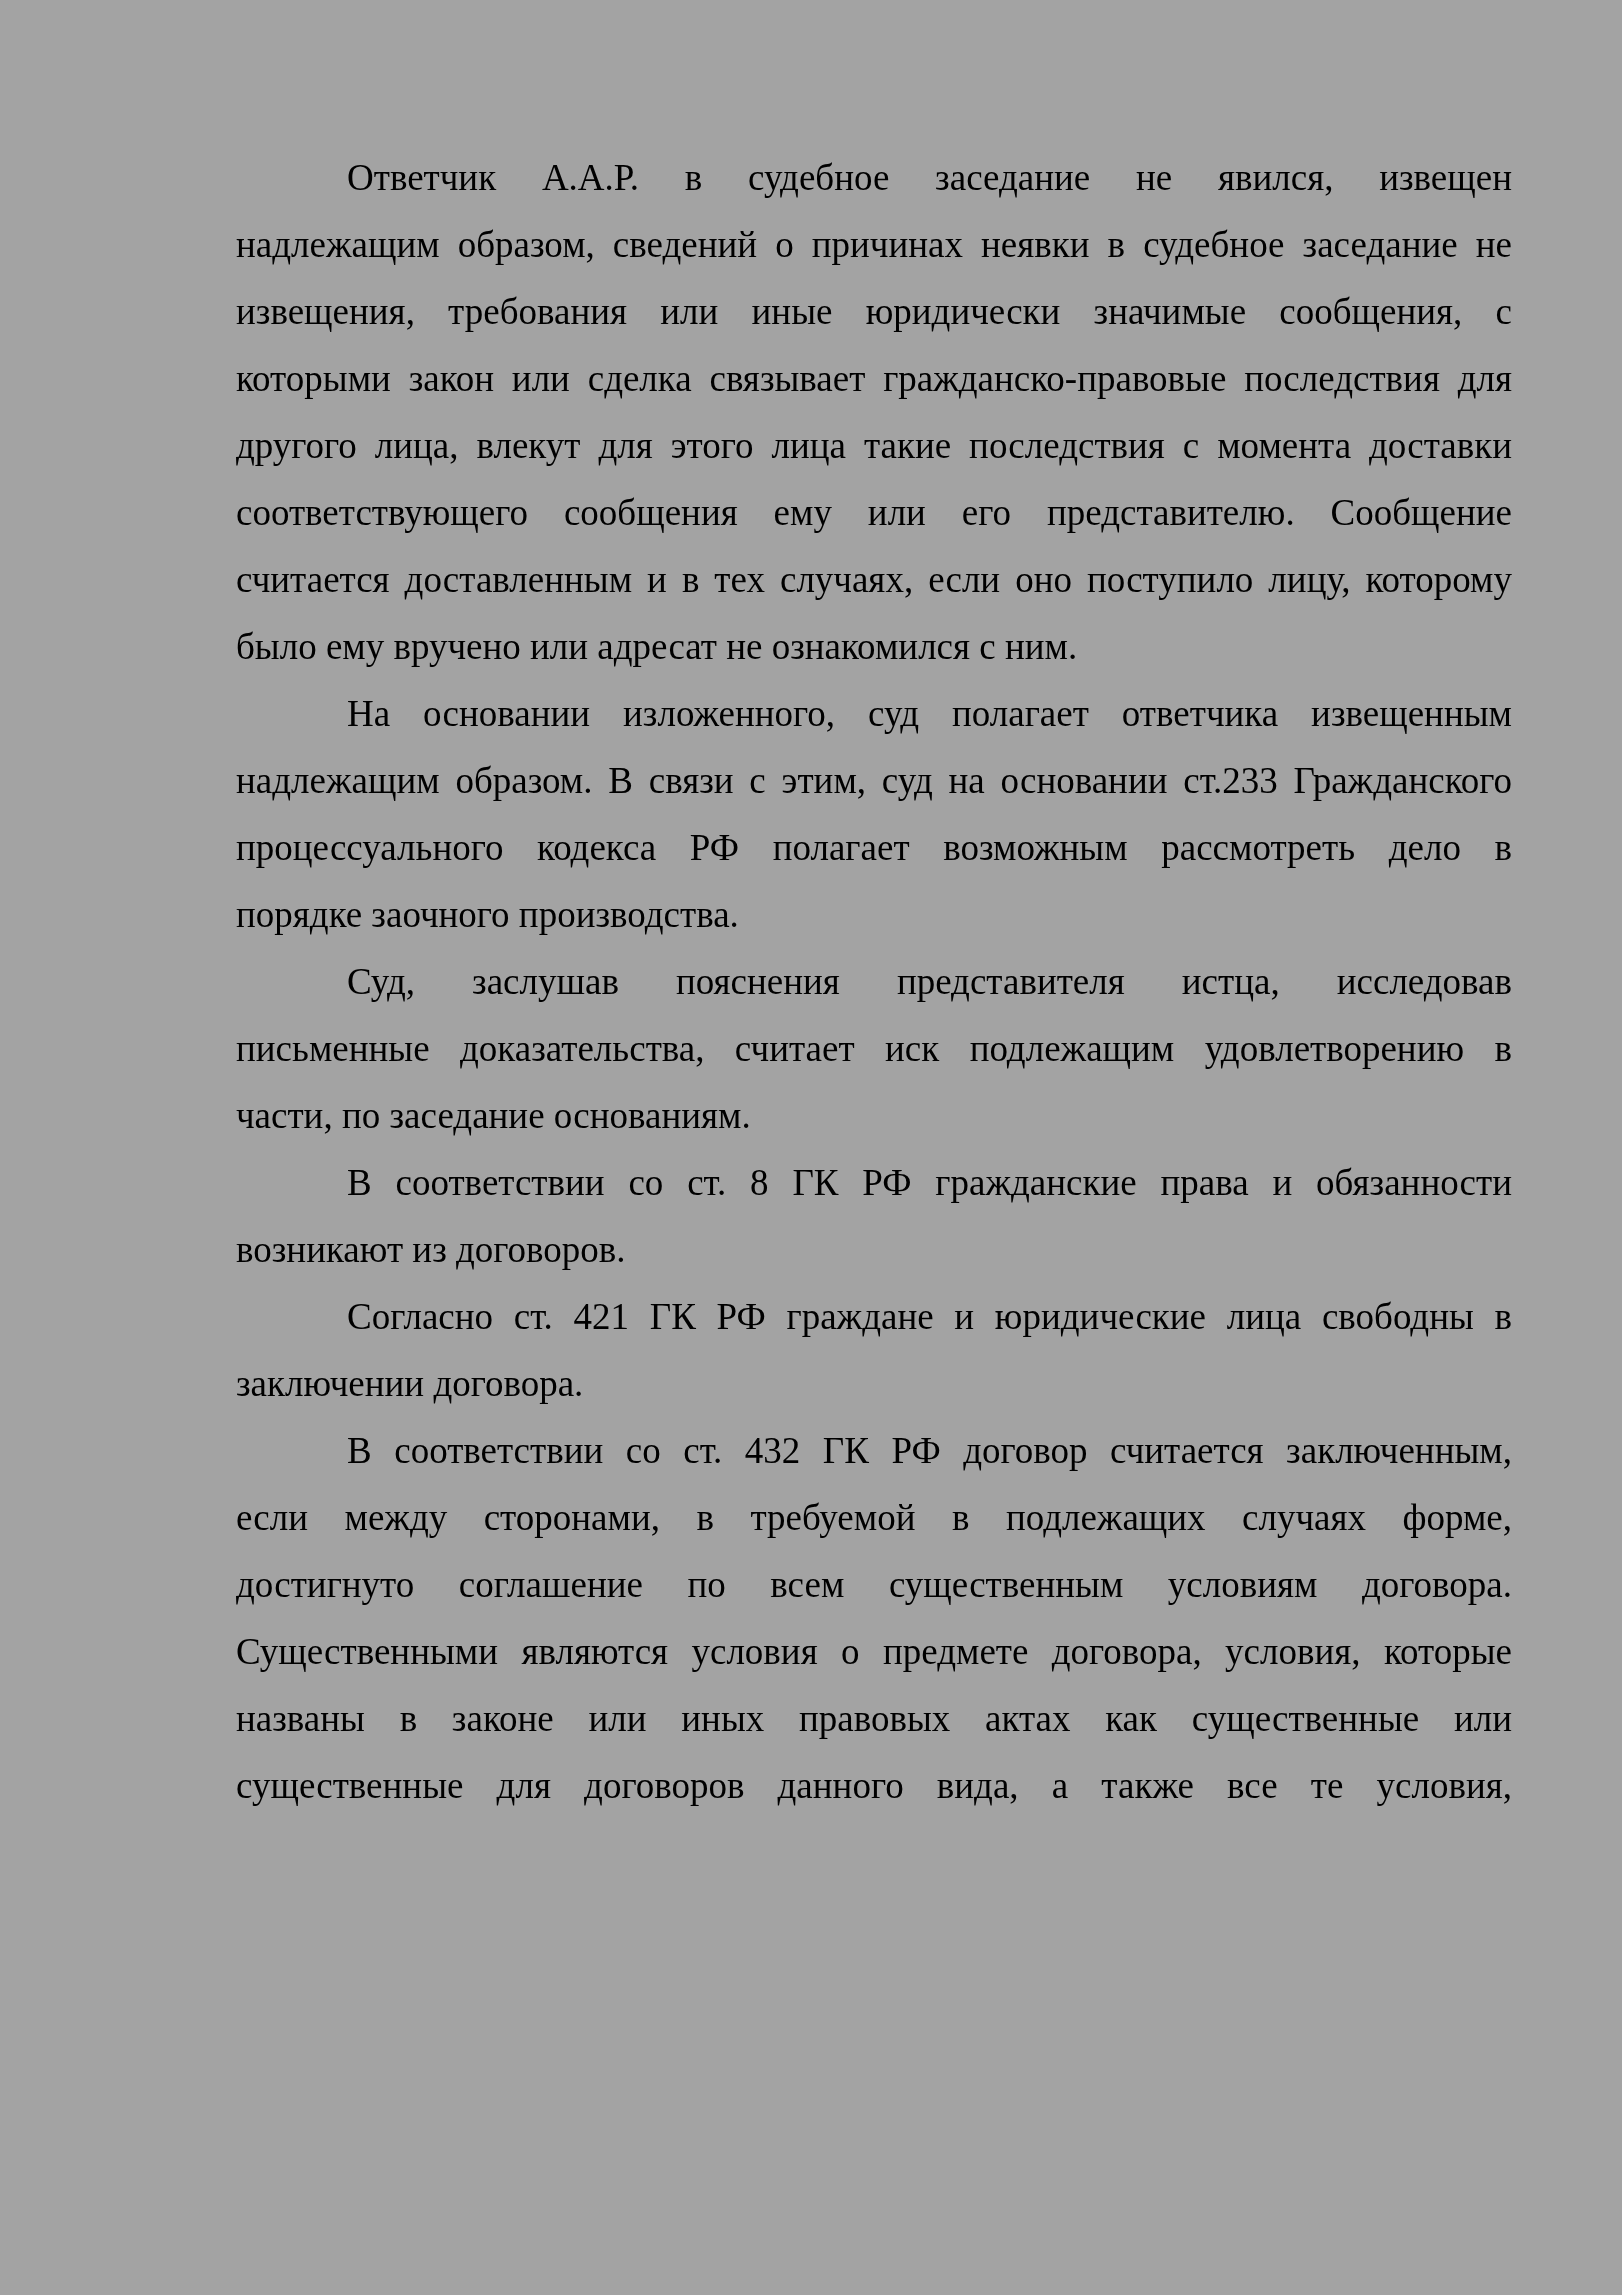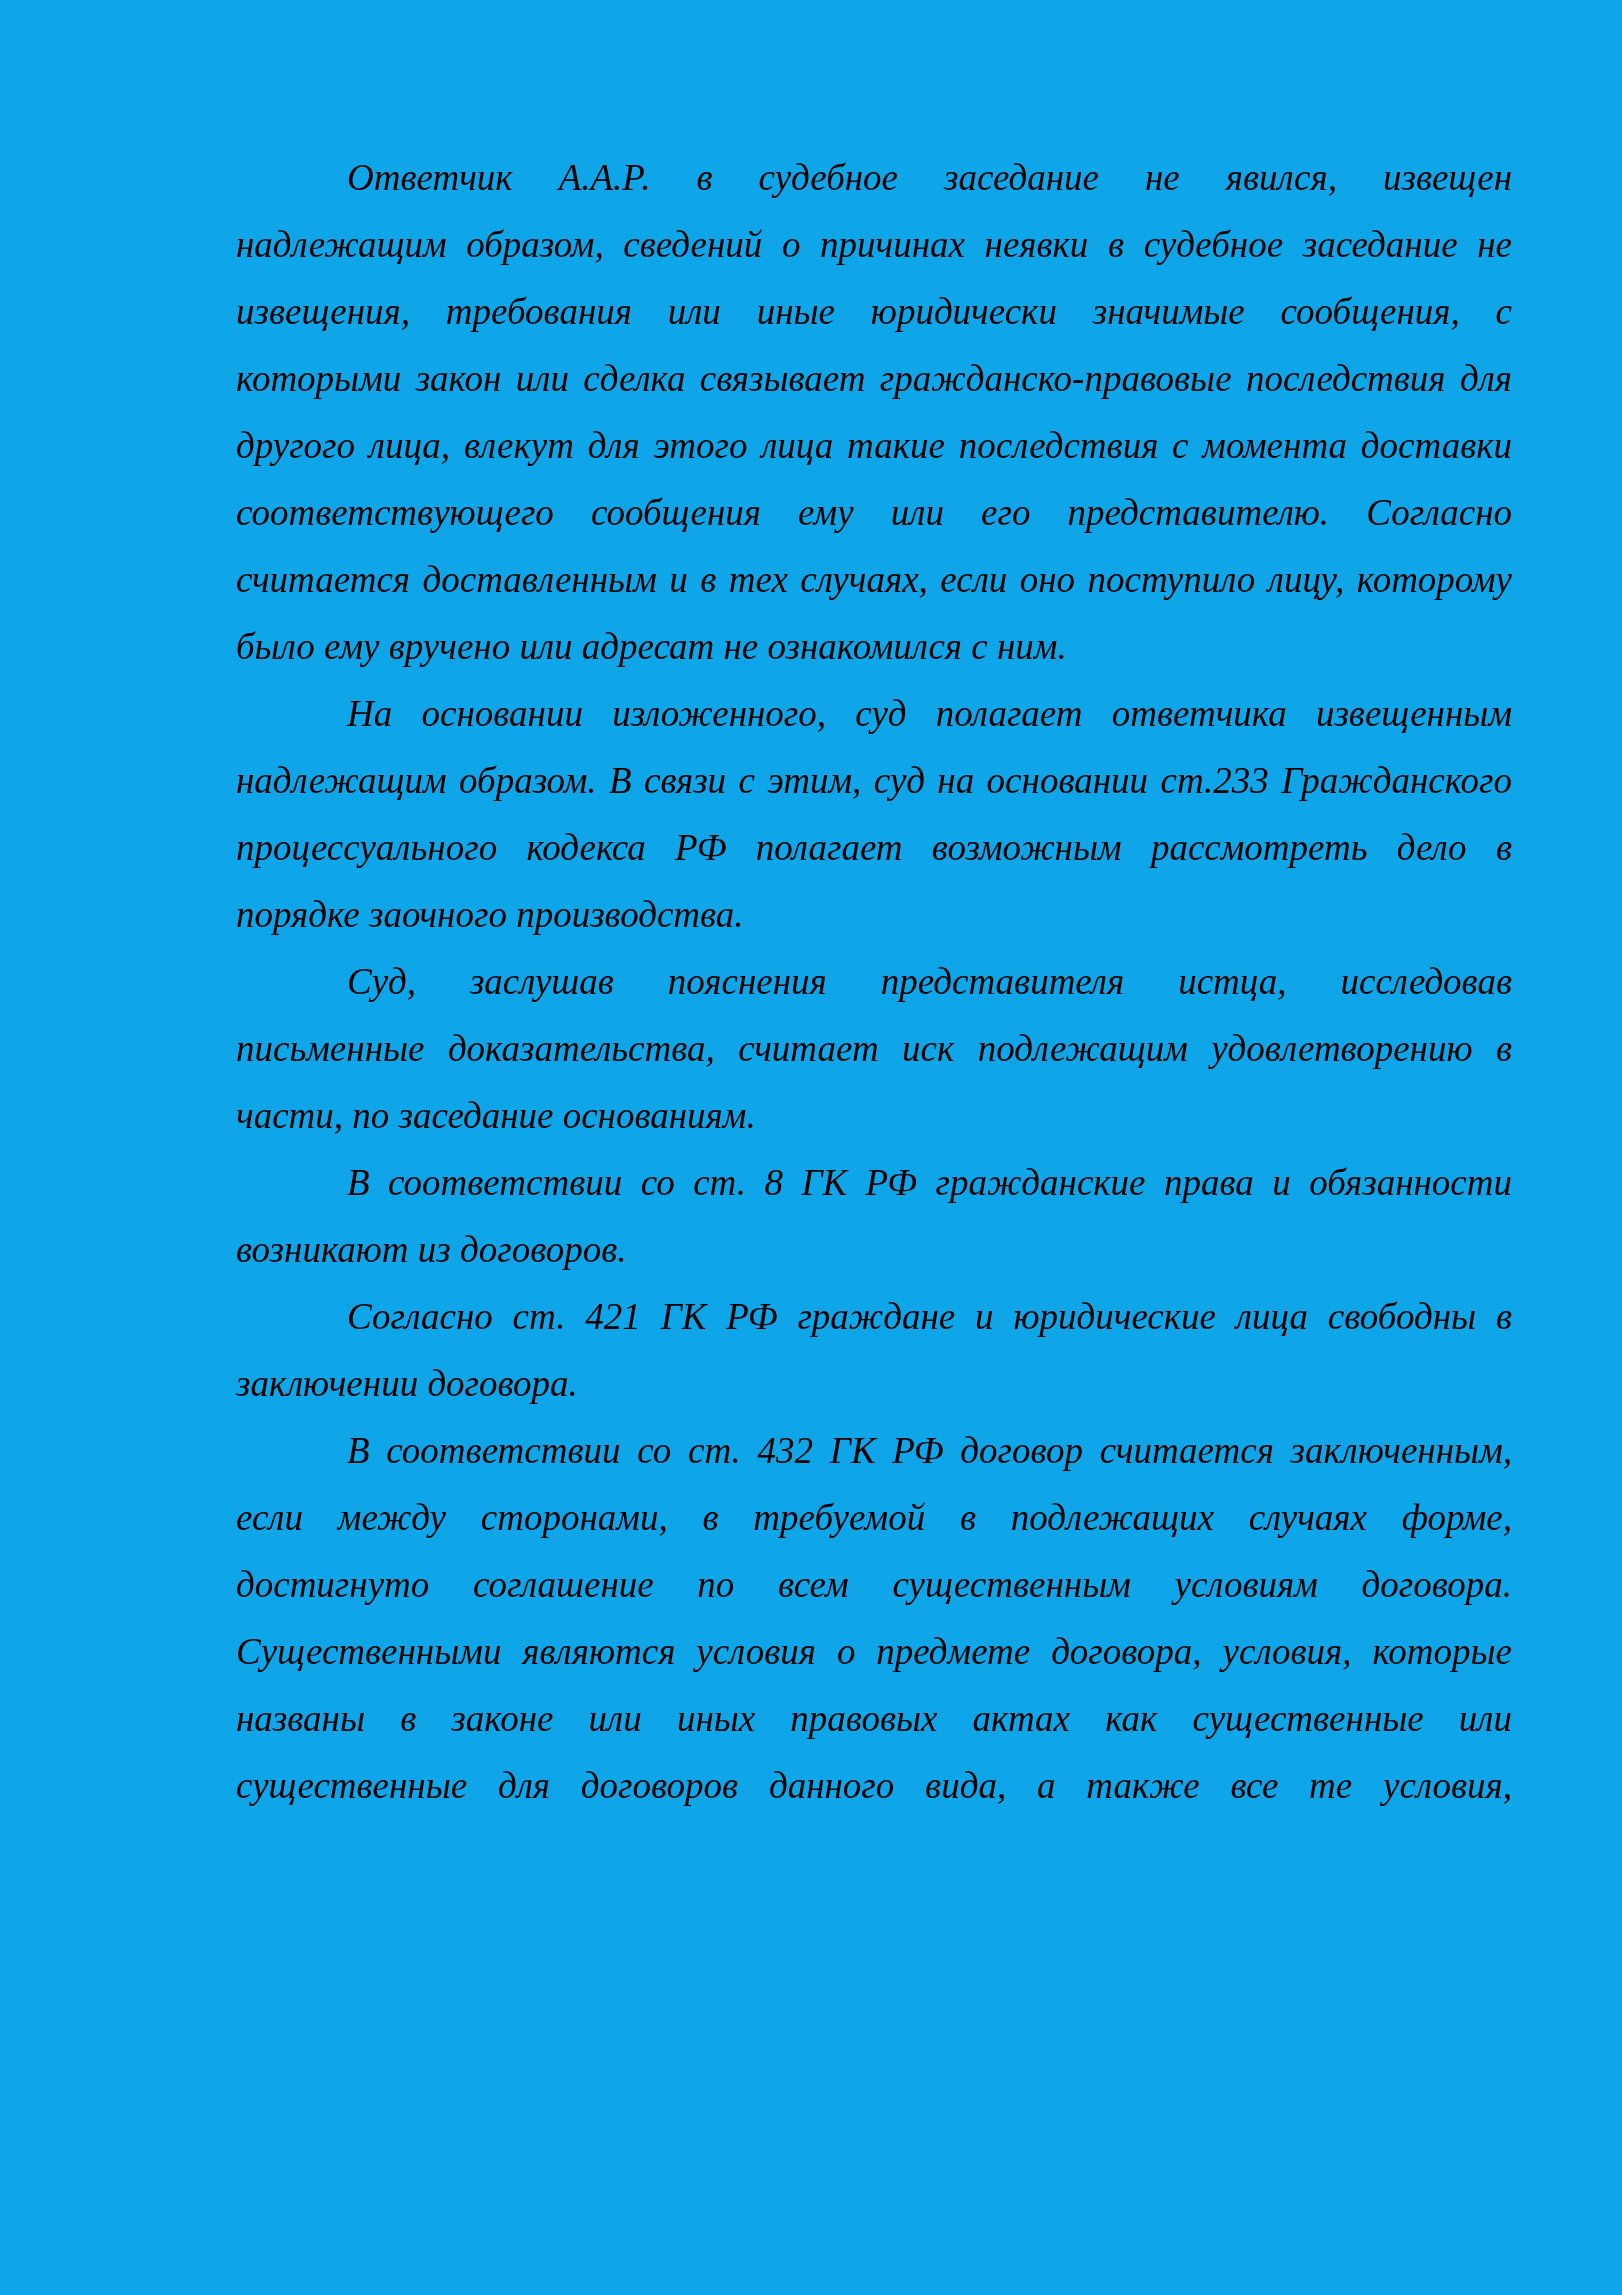--- a/index.html
+++ b/index.html
@@ -4,25 +4,24 @@
 <style>
   html, body {
     margin: 0;
     padding: 0;
     background: #ffffff;
   }
   .page {
     position: relative;
     width: 1623px;
     height: 2295px;
-    background: #0ea5e9;
+    background: #a3a3a3;
     overflow: hidden;
     font-family: "Liberation Serif", "DejaVu Serif", serif;
     color: #000000;
-    font-style: italic;
   }
   .text-block {
     position: absolute;
     left: 236px;
     top: 144px;
     width: 1276px;
   }
   .paragraph {
     margin: 0;
     padding: 0;
@@ -50,21 +49,21 @@
 <div class="page">
   <div class="text-block">
       <div class="paragraph">
         <div class="line indent">Ответчик А.А.Р. в судебное заседание не явился, извещен</div>
         <div class="line">надлежащим образом, сведений о причинах неявки в судебное заседание не</div>
       </div>
       <div class="paragraph">
         <div class="line">извещения, требования или иные юридически значимые сообщения, с</div>
         <div class="line">которыми закон или сделка связывает гражданско-правовые последствия для</div>
         <div class="line">другого лица, влекут для этого лица такие последствия с момента доставки</div>
-        <div class="line">соответствующего сообщения ему или его представителю. Согласно</div>
+        <div class="line">соответствующего сообщения ему или его представителю. Сообщение</div>
         <div class="line">считается доставленным и в тех случаях, если оно поступило лицу, которому</div>
         <div class="line para-end">было ему вручено или адресат не ознакомился с ним.</div>
       </div>
       <div class="paragraph">
         <div class="line indent">На основании изложенного, суд полагает ответчика извещенным</div>
         <div class="line">надлежащим образом. В связи с этим, суд на основании ст.233 Гражданского</div>
         <div class="line">процессуального кодекса РФ полагает возможным рассмотреть дело в</div>
         <div class="line para-end">порядке заочного производства.</div>
       </div>
       <div class="paragraph">

